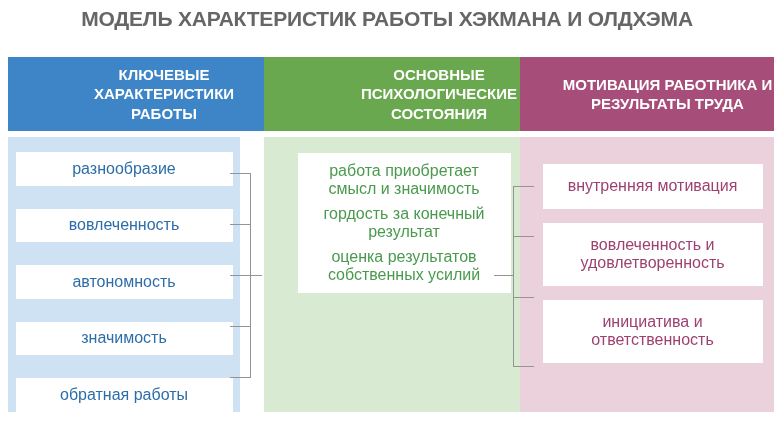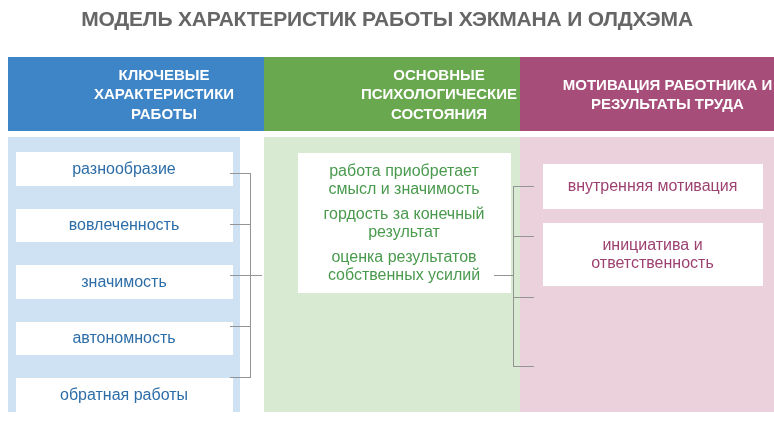--- a/index.html
+++ b/index.html
@@ -60,22 +60,22 @@
 
   <div class="title" style="color: rgb(102, 102, 102);">МОДЕЛЬ ХАРАКТЕРИСТИК РАБОТЫ ХЭКМАНА И ОЛДХЭМА</div>
 
   <div class="col col1">
     <div class="col-header" style="padding: 0px 40px; background-color: rgb(61, 133, 198);">КЛЮЧЕВЫЕ
 ХАРАКТЕРИСТИКИ
 РАБОТЫ</div>
     <div class="col-body" style="background-color: rgb(207, 226, 243); color: rgb(45, 109, 168);">
         <div class="item-box">разнообразие</div>
         <div class="item-box">вовлеченность</div>
+        <div class="item-box">автономность</div>
         <div class="item-box">значимость</div>
-        <div class="item-box">автономность</div>
         <div class="item-box">обратная работы</div>
       </div>
   </div>
 
   <div class="col col2">
     <div class="col-header" style="padding: 0px 35px; background-color: rgb(106, 168, 79);">ОСНОВНЫЕ
 ПСИХОЛОГИЧЕСКИЕ
 СОСТОЯНИЯ</div>
     <div class="col-body" style="background-color: rgb(217, 234, 211); color: rgb(74, 154, 78);">
       <div class="states-box">
@@ -87,20 +87,22 @@
 собственных усилий</div>
         </div>
     </div>
   </div>
 
   <div class="col col3">
     <div class="col-header" style="padding: 0px 15px; background-color: rgb(166, 77, 121);">МОТИВАЦИЯ РАБОТНИКА И
 РЕЗУЛЬТАТЫ ТРУДА</div>
     <div class="col-body" style="background-color: rgb(234, 209, 220); color: rgb(157, 65, 112);">
         <div class="item-box">внутренняя мотивация</div>
+        <div class="item-box">вовлеченность и
+удовлетворенность</div>
         <div class="item-box">инициатива и
 ответственность</div>
       </div>
   </div>
 
   <div class="h-line" style="left: 230px; top: 173px; width: 20px; background-color: rgb(148, 148, 148);"></div>
   <div class="h-line" style="left: 230px; top: 224px; width: 20px; background-color: rgb(148, 148, 148);"></div>
   <div class="h-line" style="left: 230px; top: 275px; width: 20px; background-color: rgb(148, 148, 148);"></div>
   <div class="h-line" style="left: 230px; top: 326px; width: 20px; background-color: rgb(148, 148, 148);"></div>
   <div class="h-line" style="left: 230px; top: 377px; width: 20px; background-color: rgb(148, 148, 148);"></div>

